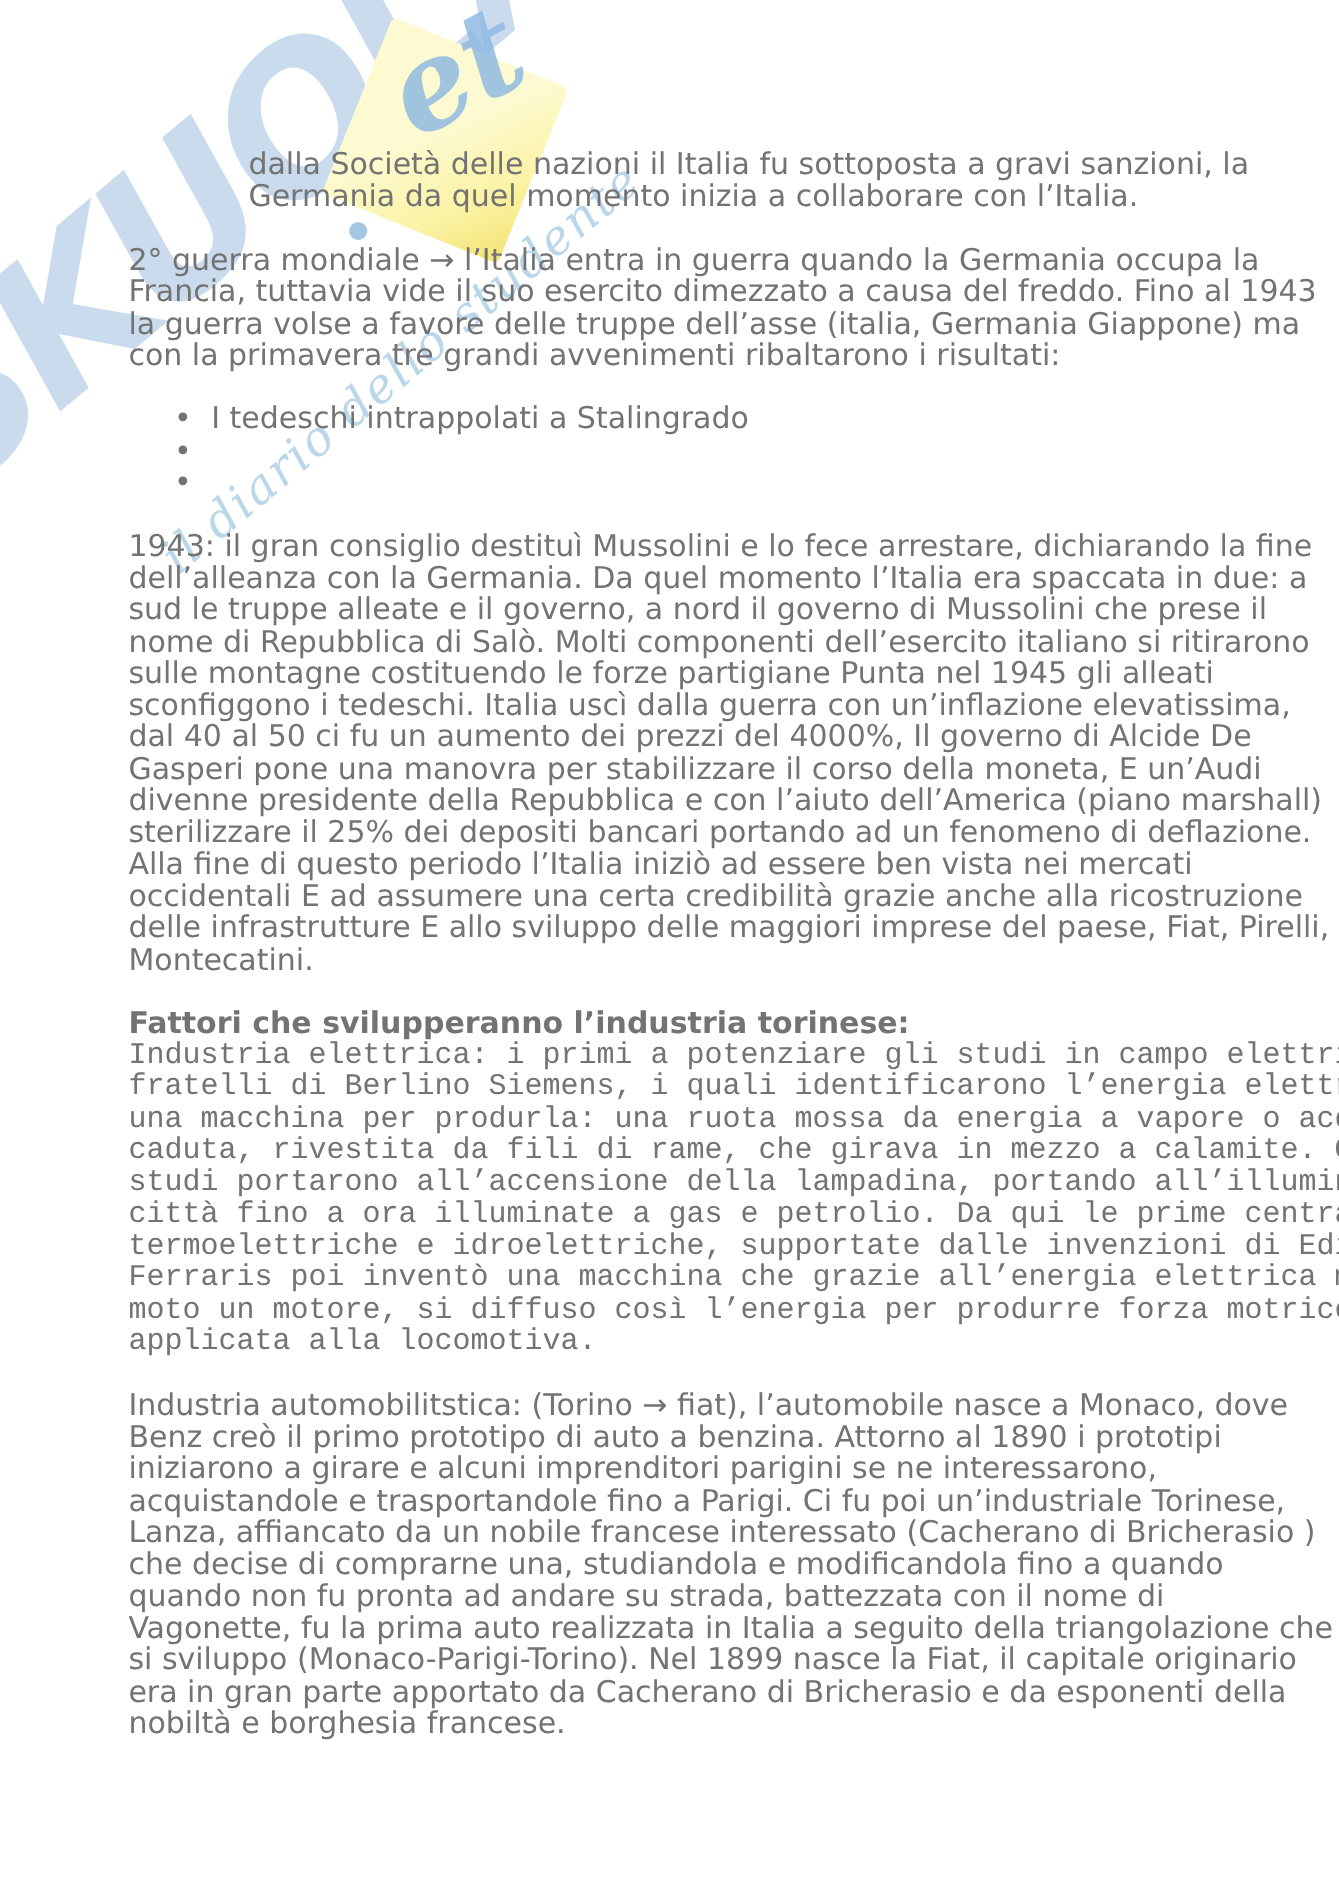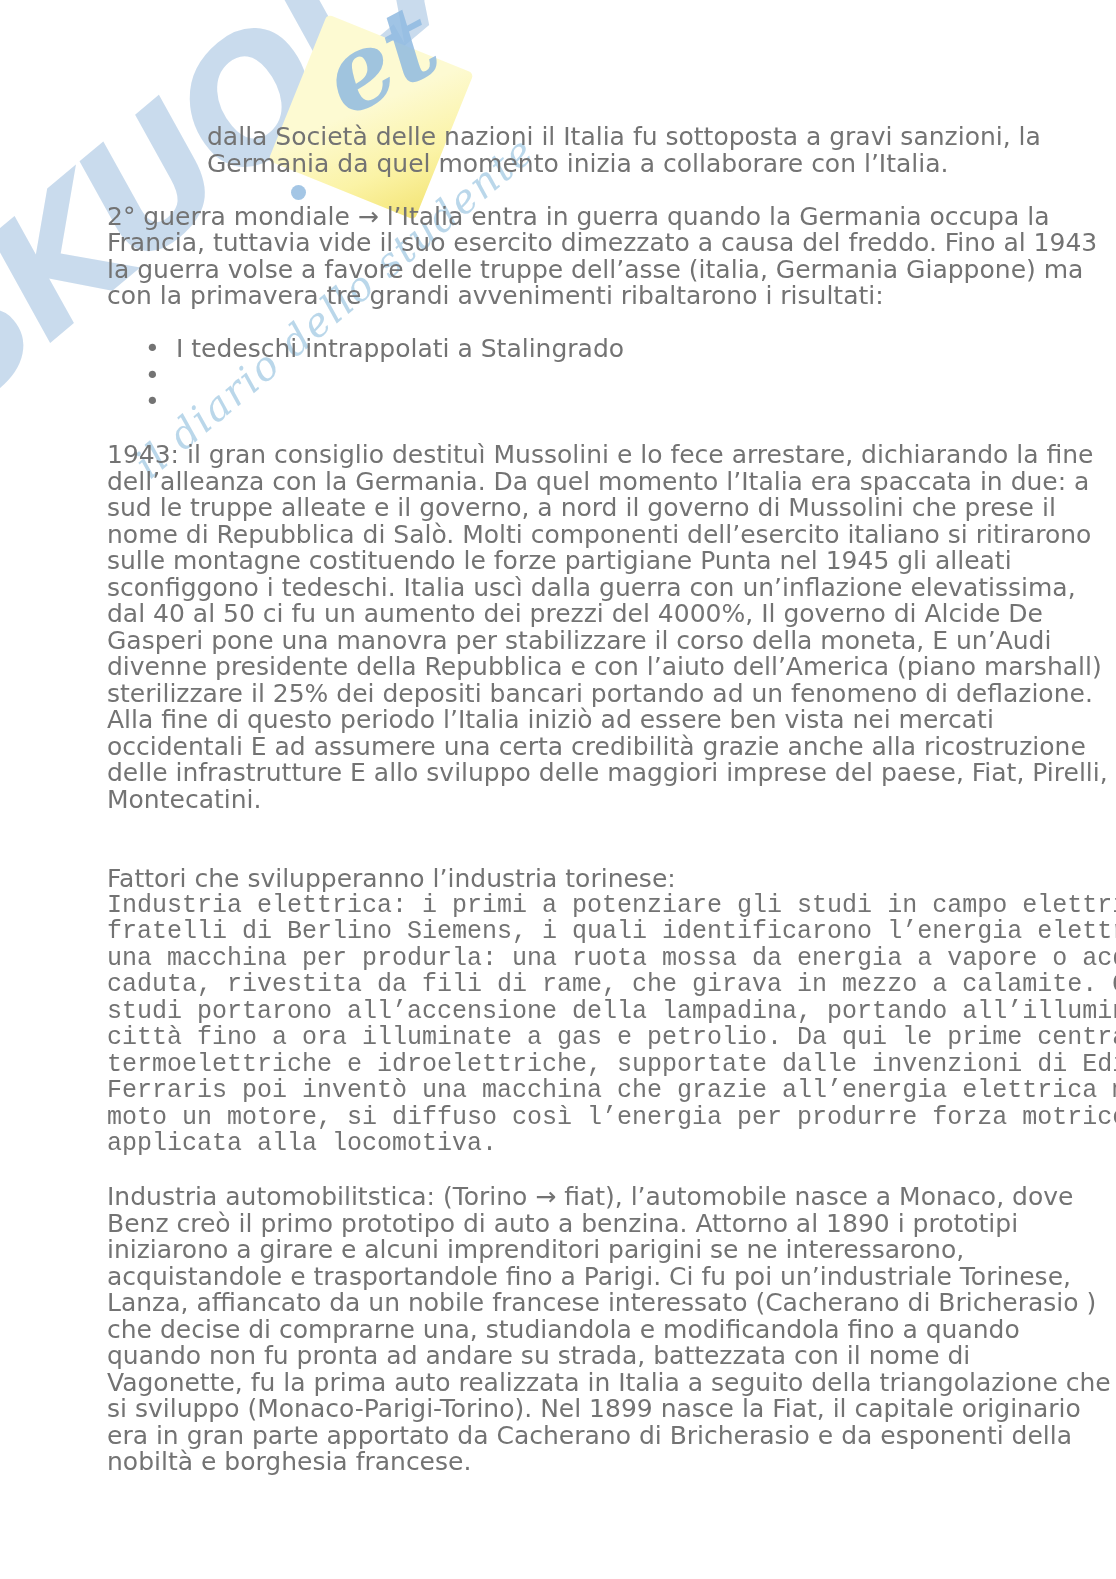--- a/index.html
+++ b/index.html
@@ -86,22 +86,22 @@
     color: #737373;
     font-size: 25px;
     line-height: 26.5px;
   }
   .para {
     margin: 0 0 26.5px 0;
     white-space: pre;
   }
   .para.indent { margin-left: 100px; }
   .para.heading {
-    font-weight: normal;
-    margin-top: 53px;
+    font-weight: bold;
+    margin-top: 27px;
     margin-bottom: 0;
   }
   .para.nogap { margin-top: 0; font-family: Liberation Mono, monospace; }
   .bullets { margin: 0 0 26.5px 0; }
   .bullet-row {
     display: flex;
     padding-left: 38px;
     line-height: 26.5px;
   }
   .bullet-glyph {

